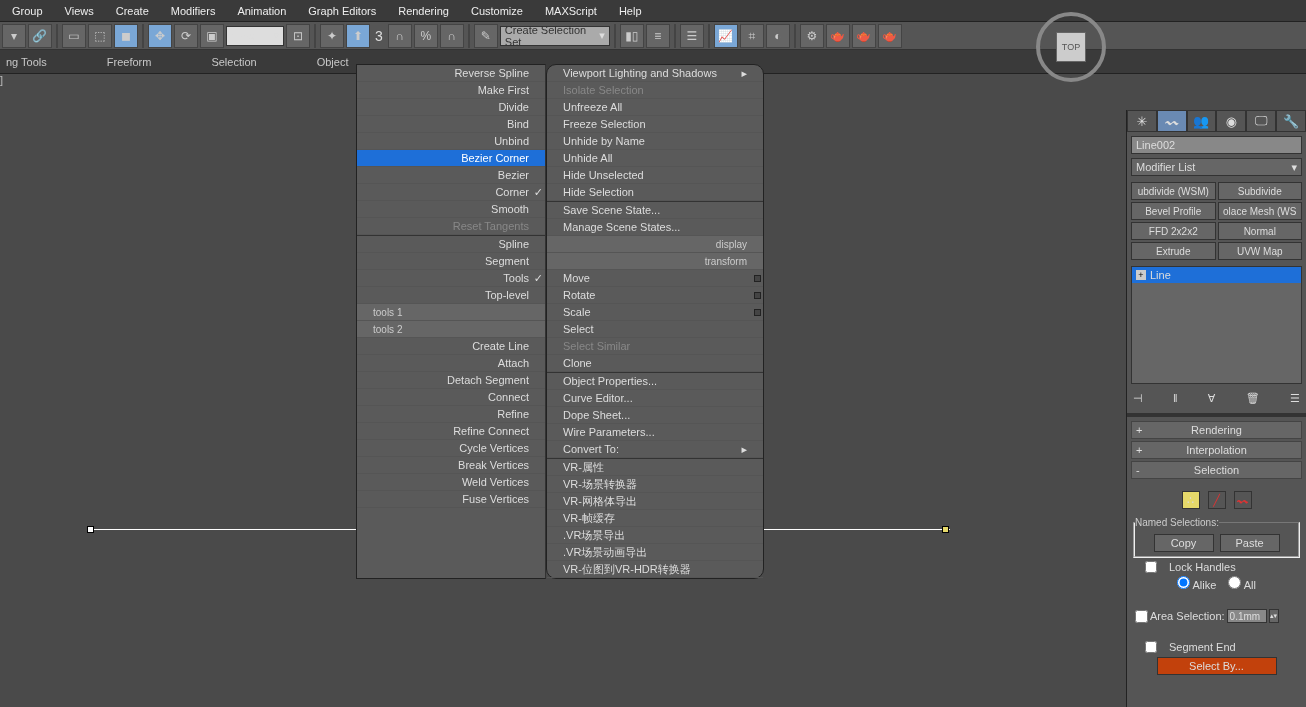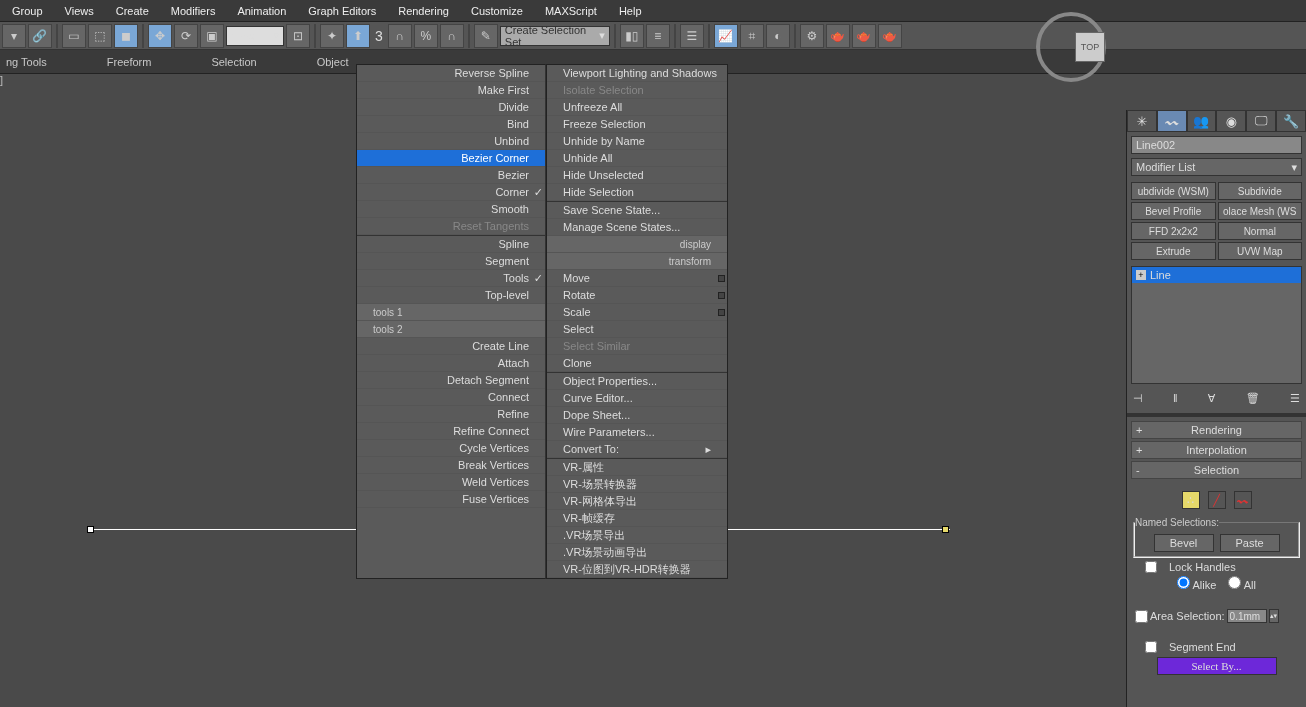--- a/index.html
+++ b/index.html
@@ -14,26 +14,26 @@
   .ribbon { background: #3a3a3a; height: 24px; display: flex; align-items: center; gap: 60px; padding-left: 6px; border-bottom: 1px solid #222; }
   .ribbon span { color: #c8c8c8; }
   .viewport { position: absolute; top: 74px; left: 0; right: 180px; bottom: 0; background: #4a4a4a; }
   .vpcorner { position: absolute; top: 0; left: 0; width: 12px; height: 12px; color: #bbb; }
   .viewport-line { position: absolute; top: 455px; left: 90px; width: 860px; height: 1px; background: #fff; }
   .vertex { position: absolute; top: 452px; width: 7px; height: 7px; }
   .v1 { left: 87px; background: #fff; border:1px solid #000; }
   .v2 { left: 942px; background: #e6d96a; border:1px solid #000; }
   .viewcube { position: absolute; top: 12px; right: 200px; width: 70px; height: 70px; }
   .viewcube .ring { position:absolute; inset:0; border-radius:50%; border:4px solid #888; }
-  .viewcube .cube { position:absolute; top:20px; left:20px; width:30px; height:30px; background:#ccc; border:1px solid #666; display:flex; align-items:center; justify-content:center; color:#555; font-size:9px;margin-left:19px; }
+  .viewcube .cube { position:absolute; top:20px; left:20px; width:30px; height:30px; background:#ccc; border:1px solid #666; display:flex; align-items:center; justify-content:center; color:#555; font-size:9px; }
 
   .ctx { position: absolute; top: 64px; left: 356px; display: flex; z-index: 50; }
   .ctx-col { background: #5a5a5a; border: 1px solid #222; }
   .ctx-col.left { width: 190px; border-right: 1px solid #333; }
-  .ctx-col.right { width: 182px; }
+  .ctx-col.right { width: 218px; border-radius: 10px; }
   .ctx-item { height: 17px; line-height: 17px; padding: 0 16px; text-align: right; color: #ddd; border-bottom: 1px solid #555; white-space: nowrap; overflow:hidden; position:relative; }
   .ctx-col.right .ctx-item { text-align: left; }
   .ctx-item.sel { background: #1e6fd8; color: #fff; }
   .ctx-item.dis { color: #888; }
   .ctx-item.header { background: #666; color: #ccc; font-size: 10px; }
   .ctx-col.right .ctx-item.header { text-align: right; }
   .ctx-col.left .ctx-item.header { text-align: left; }
   .ctx-sep { height: 1px; background: #333; }
   .ctx-col.left .ctx-item { padding-right: 16px; }
   .ctx-item .arrow { float: right; }
@@ -60,21 +60,21 @@
   .named { border-top:1px solid #777; margin-top:4px; padding-top:2px; }
   .named legend { font-size:10px; color:#ccc; }
   .btn-row { display:flex; gap:6px; justify-content:center; margin:4px 0; }
   .btn-row button { width:60px; height:18px; background:#666; border:1px solid #333; color:#ddd; }
   .chk-row { display:flex; align-items:center; gap:12px; margin:3px 12px; }
   .chk-row input { width:12px; height:12px; }
   .radio-row { display:flex; gap:12px; justify-content:center; margin:2px 0 6px; }
   .spinner { display:flex; align-items:center; gap:2px; margin:18px 2px; }
   .spinner .sbox { width:40px; height:14px; background:#888; border:1px solid #333; font-size:10px; padding:0 2px; display:flex; align-items:center; }
   .spinner .arrs { width:10px; height:14px; background:#666; border:1px solid #333; font-size:7px; display:flex; flex-direction:column; align-items:center; justify-content:center; }
-  .wide-btn { width: 120px; height:18px; background:#6d28d9; border:1px solid #333; color:#ddd; display:block; margin:4px auto;font-family:Liberation Serif, serif; }
+  .wide-btn { width: 120px; height:18px; background:#c2410c; border:1px solid #333; color:#ddd; display:block; margin:4px auto; }
 </style>
 </head>
 <body>
 
 <div class="menubar">
   <span>Group</span>
   <span>Views</span>
   <span>Create</span>
   <span>Modifiers</span>
   <span>Animation</span>
@@ -270,21 +270,21 @@
     </div>
   <div class="sel-body">
     <div class="sel-icons">
       <div class="ic" style="background:#e6d96a">∴</div>
       <div class="ic" style="color:#d33">╱</div>
       <div class="ic" style="color:#d33">〰</div>
     </div>
     <fieldset class="named">
       <legend>Named Selections:</legend>
       <div class="btn-row">
-        <button>Bevel</button>
+        <button>Copy</button>
         <button>Paste</button>
       </div>
     </fieldset>
     <div class="chk-row">
         <input type="checkbox" style="">
         <span>Lock Handles</span>
       </div>
     <div class="radio-row">
       <label><input type="radio" checked="" style=""> <span>Alike</span></label>
       <label><input type="radio" style=""> <span>All</span></label>

